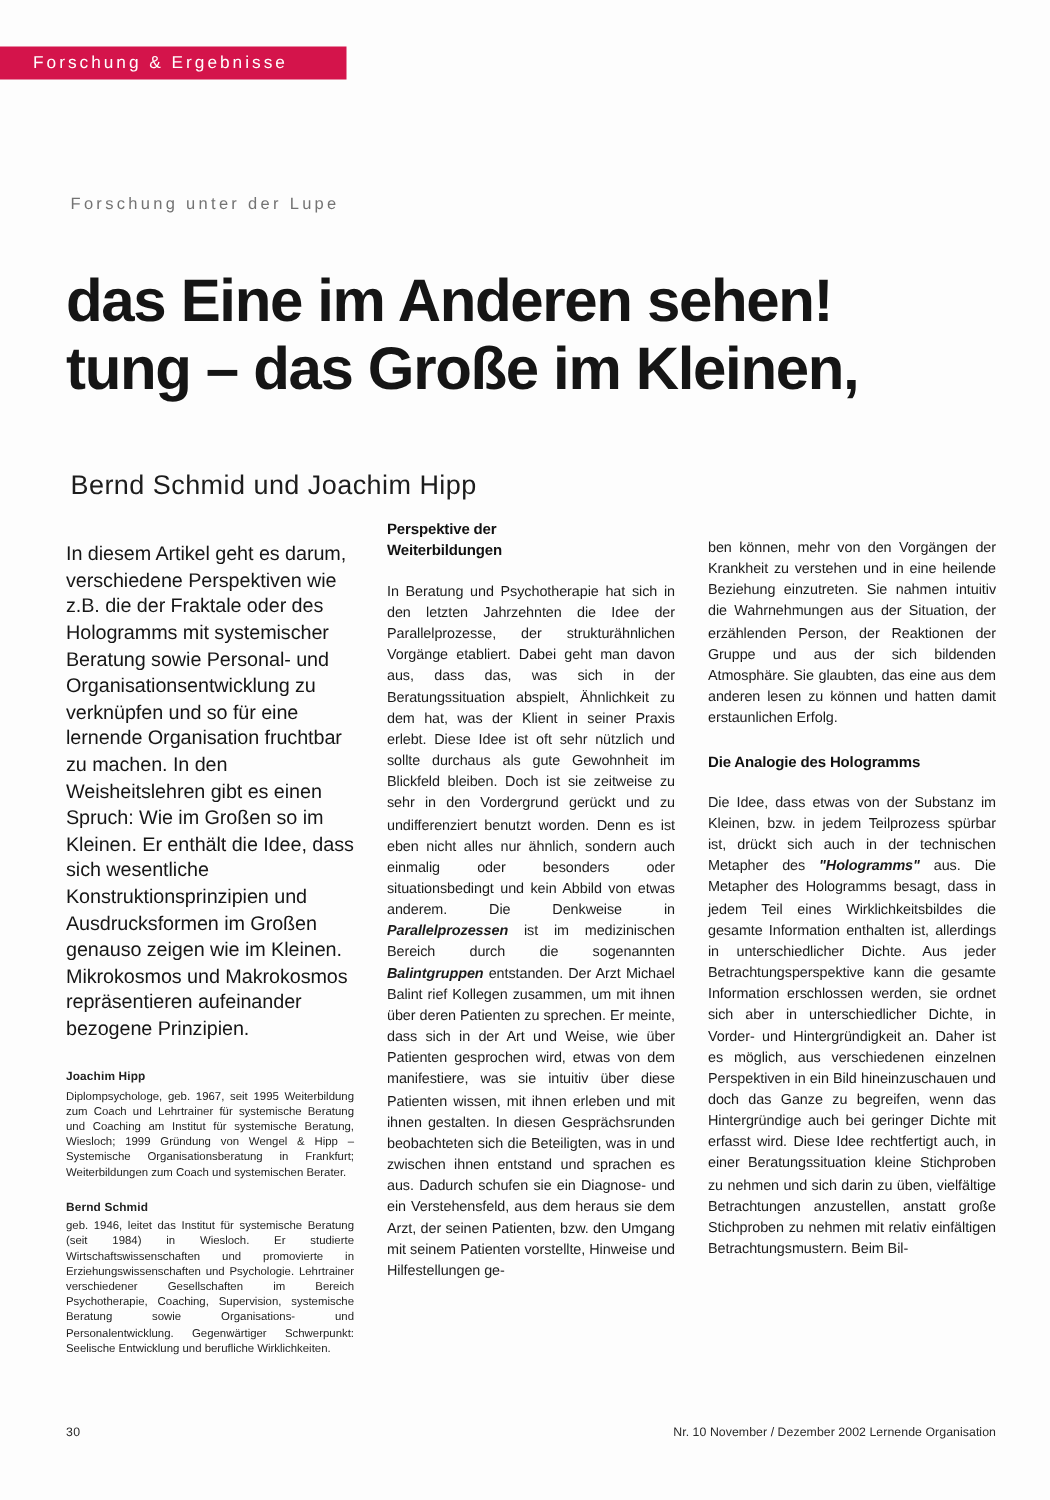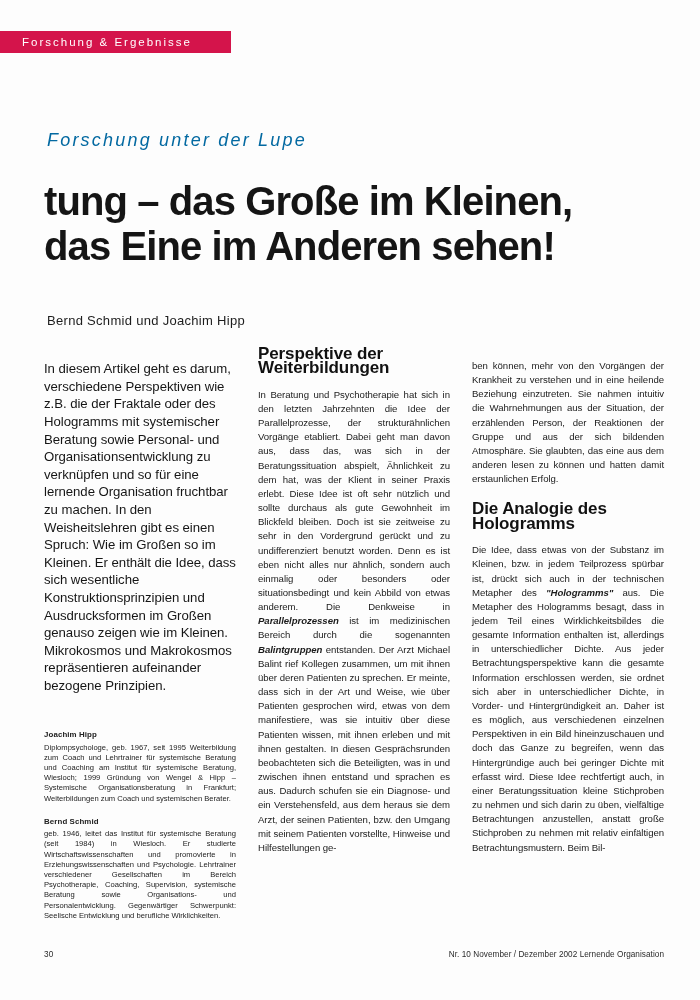--- a/index.html
+++ b/index.html
@@ -41,45 +41,44 @@
     padding-left: 22px;
     font-weight: 400;
     white-space: nowrap;
   }
 
   
   .kicker {
     position: absolute;
     left: 47px;
     top: 130px;
-    font-size: 18px;
+    font-size: 11px;
     letter-spacing: 2.2px;
-    color: #0369a1;
+    color: #737373;
     white-space: nowrap;
-    font-style: italic;
   }
   .headline {
     position: absolute;
     left: 44px;
     top: 152px;
     width: 618px;
     font-size: 40px;
     line-height: 45px;
     font-weight: bold;
     letter-spacing: -0.9px;
     color: #151515;
   }
   .headline .hl-line { display: block; white-space: nowrap; }
   .headline .hl-line.l1 { letter-spacing: 0.6px; }
 
   .byline {
     position: absolute;
     left: 47px;
     top: 313px;
-    font-size: 13px;
+    font-size: 18px;
     letter-spacing: 0.3px;
     color: #1d1d1d;
   }
 
   
   .columns {
     position: absolute;
     left: 44px;
     top: 347px;
     width: 620px;
@@ -91,38 +90,38 @@
 
   .lead {
     font-size: 13.2px;
     line-height: 17.6px;
     text-align: left;
     color: #161616;
     letter-spacing: -0.05px;
   }
 
   .bio {
-    margin-top: 36px;
+    margin-top: 19px;
     font-size: 7.6px;
     line-height: 10.2px;
     text-align: justify;
     color: #222;
   }
   .bio + .bio { margin-top: 13px; }
   .bio-name {
     font-weight: bold;
     font-size: 7.9px;
     display: block;
     margin-bottom: 2px;
     letter-spacing: 0.1px;
   }
 
   .subhead {
     font-weight: bold;
-    font-size: 17px;
+    font-size: 10px;
     line-height: 14.4px;
     margin: 0 0 3px 0;
     letter-spacing: -0.1px;
     color: #111;
   }
   .subhead.spaced { margin-top: 16px; }
 
   .body-text {
     font-size: 9.6px;
     line-height: 14.15px;
@@ -158,22 +157,22 @@
 
 <div class="page">
 
   <div class="banner">
     <span class="banner-label">Forschung &amp; Ergebnisse</span>
   </div>
 
   <div class="kicker">Forschung unter der Lupe</div>
 
   <h1 class="headline">
+    <span class="hl-line l3">das Eine im Anderen sehen!</span>
     <span class="hl-line l2">tung – das Große im Kleinen,</span>
-    <span class="hl-line l3">das Eine im Anderen sehen!</span>
   </h1>
 
   <div class="byline">Bernd Schmid und Joachim Hipp</div>
 
   <div class="columns">
 
     <div class="col">
       <p class="lead">In diesem Artikel geht es darum, verschiedene Perspektiven wie z.B. die der Fraktale oder des Hologramms mit systemischer Beratung sowie Personal- und Organisationsentwicklung zu verknüpfen und so für eine lernende Organisation fruchtbar zu machen. In den Weisheitslehren gibt es einen Spruch: Wie im Großen so im Kleinen. Er enthält die Idee, dass sich wesentliche Konstruktionsprinzipien und Ausdrucksformen im Großen genauso zeigen wie im Kleinen. Mikrokosmos und Makrokosmos repräsentieren aufeinander bezogene Prinzipien.</p>
 
       <div class="bio">

